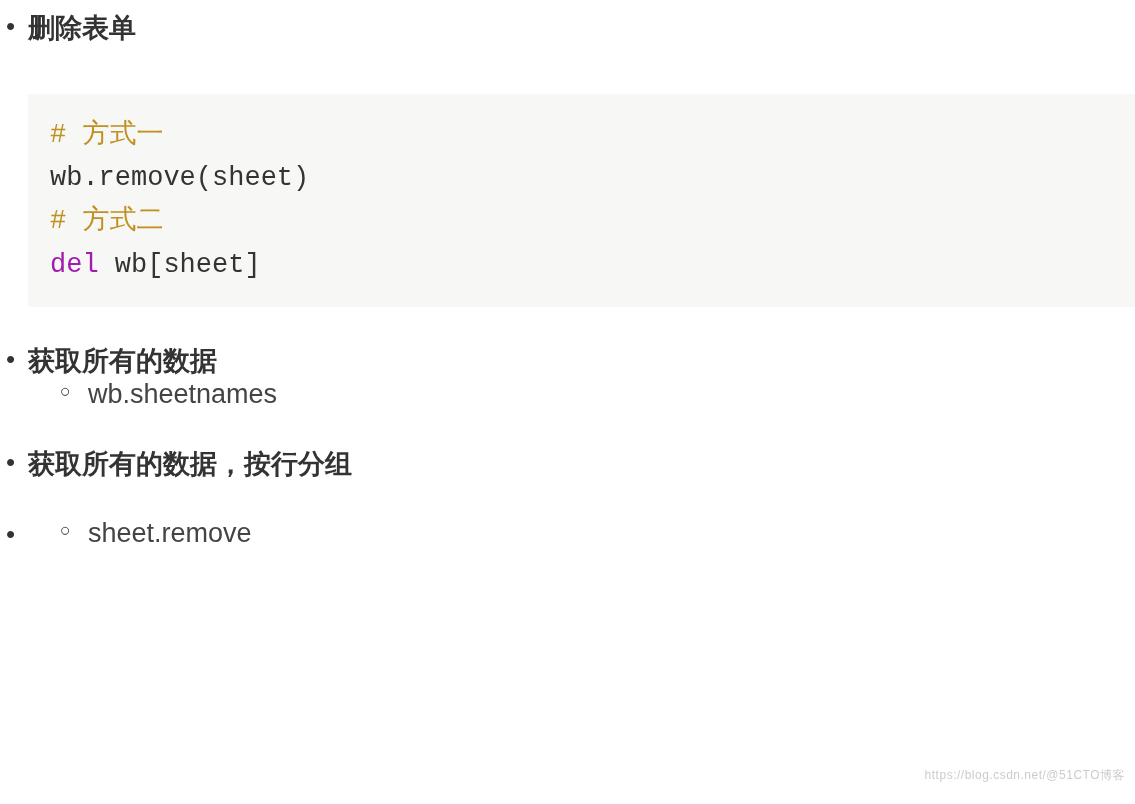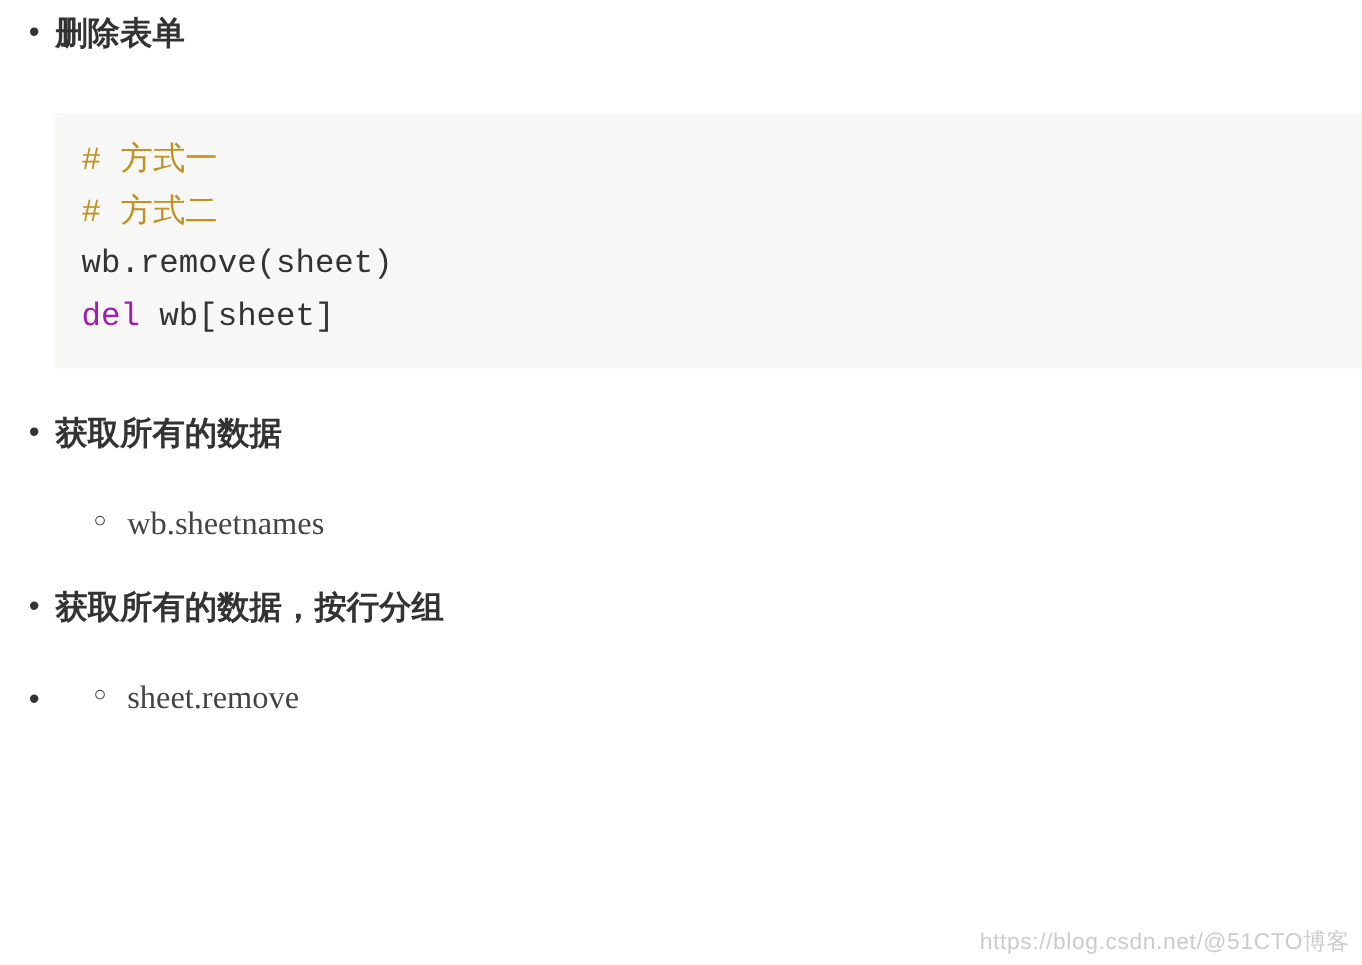--- a/index.html
+++ b/index.html
@@ -11,21 +11,21 @@
       font-family: -apple-system, BlinkMacSystemFont, "Segoe UI", "PingFang SC", "Microsoft YaHei", sans-serif;
       background: #fff;
       color: #333;
       padding: 10px 0;
       width: 1135px;
       height: 804px;
       position: relative;
     }
     ul.outer-list {
       list-style: none;
-      padding-left: 46px;
+      padding-left: 28px;
     }
     ul.outer-list > li {
       position: relative;
       margin-bottom: 36px;
     }
     ul.outer-list > li::before {
       content: "•";
       position: absolute;
       left: -22px;
       top: 0;
@@ -35,22 +35,20 @@
     }
     .item-title {
       font-size: 27px;
       font-weight: 700;
       color: #333;
       margin-bottom: 0;
     }
     ul.inner-list {
       list-style: none;
       padding-left: 60px;
-      margin-top: 42px;
-      font-family: Liberation Serif, serif;
     }
     ul.inner-list > li {
       position: relative;
       font-size: 27px;
       color: #444;
       font-weight: 400;
       margin-bottom: 24px;
     }
     ul.inner-list > li::before {
       content: "○";
@@ -76,38 +74,38 @@
     }
     .comment {
       color: #c09020;
       text-align: right;
     }
     .keyword {
       color: #a21caf;
     }
     .watermark {
       position: absolute;
-      bottom: 6px;
+      bottom: 20px;
       right: 10px;
-      font-size: 19px;
+      font-size: 12px;
       color: #ccc;
       letter-spacing: 0.5px;
     }
   </style>
 </head>
 <body>
 
 <ul class="outer-list">
 
   <li>
     <div class="item-title">删除表单</div>
     <div class="code-block">
       <div class="code-line"><span class="comment"># 方式一</span></div>
+      <div class="code-line">wb.remove(sheet)</div>
       <div class="code-line"><span class="comment"># 方式二</span></div>
-      <div class="code-line">wb.remove(sheet)</div>
       <div class="code-line"><span class="keyword">del</span><span> wb[sheet]</span></div>
     </div>
   </li>
 
   <li>
     <div class="item-title">获取所有的数据</div>
     <ul class="inner-list">
       <li>wb.sheetnames</li>
     </ul>
   </li>

